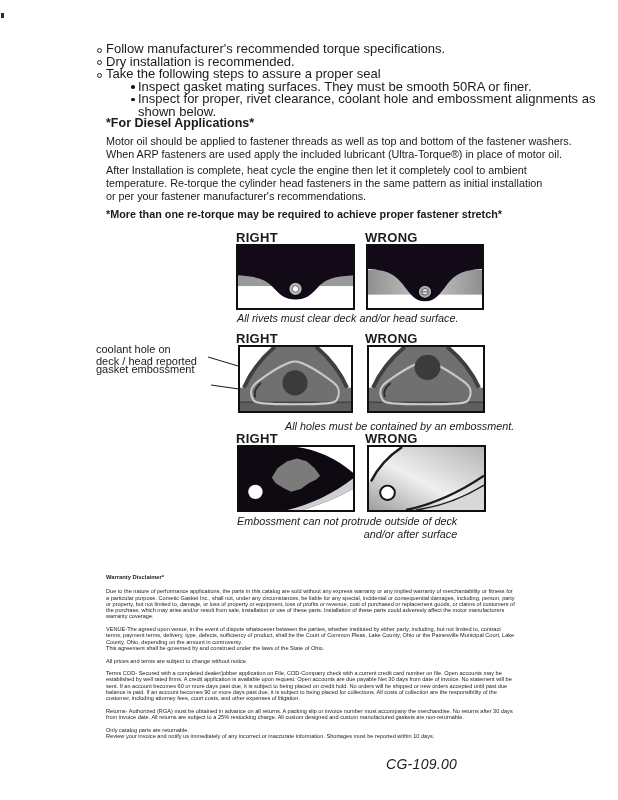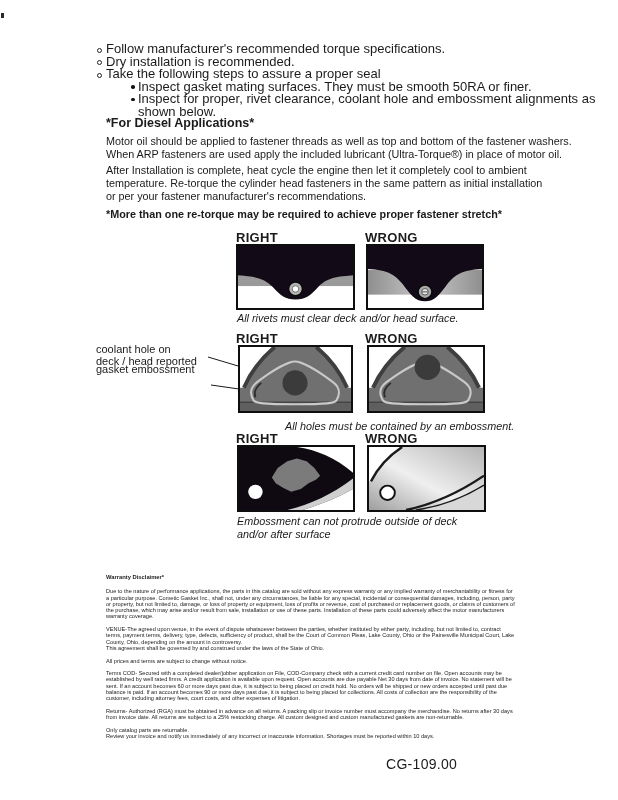--- a/index.html
+++ b/index.html
@@ -25,32 +25,32 @@
   .lab-r1r{left:236px;top:230px;} .lab-r1w{left:365px;top:230px;}
   .lab-r2r{left:236px;top:331px;} .lab-r2w{left:365px;top:331px;}
   .lab-r3r{left:236px;top:431px;} .lab-r3w{left:365px;top:431px;}
 
   .panel{position:absolute;border:2px solid #0e0e0e;background:#fff;line-height:0;}
   .pn-r1l{left:236px;top:244px;} .pn-r1r{left:366px;top:244px;}
   .pn-r2l{left:238px;top:345px;} .pn-r2r{left:367px;top:345px;}
   .pn-r3l{left:237px;top:445px;} .pn-r3r{left:367px;top:445px;}
 
   .cap{position:absolute;font-size:10.8px;line-height:13px;font-style:italic;}
-  .cap1{left:237px;top:312px;} .cap2{left:245px;top:420px;margin-left:40px;} .cap3{left:237px;top:515px;}
+  .cap1{left:237px;top:312px;} .cap2{left:245px;top:420px;margin-left:40px;} .cap3{left:237px;top:515px;text-align:right;}
 
   .callout{position:absolute;text-align:left;font-size:11px;line-height:11.5px;width:112px;}
   .co1{left:96px;top:344px;} .co2{left:96px;top:364px;}
   .leader-svg{position:absolute;left:206px;top:352px;}
 
   .legal{position:absolute;left:106px;top:574px;width:410px;font-size:5.6px;line-height:6.3px;color:#232323;}
   .legal h3{font-size:5.8px;margin:0 0 8px 0;}
   .legal p{margin:0 0 6.3px 0;}
   .legal p.nogap{margin-bottom:0;}
 
-  .pagenum{position:absolute;left:386px;top:756px;font-size:14px;letter-spacing:.3px;}
+  .pagenum{position:absolute;left:386px;top:756px;font-size:14px;letter-spacing:.3px;font-style:italic;}
 </style>
 </head>
 <body>
 
 <div class="page">
   <div class="corner-mark"></div>
 
 
   <div class="bullets">
     <div class="b-row">

